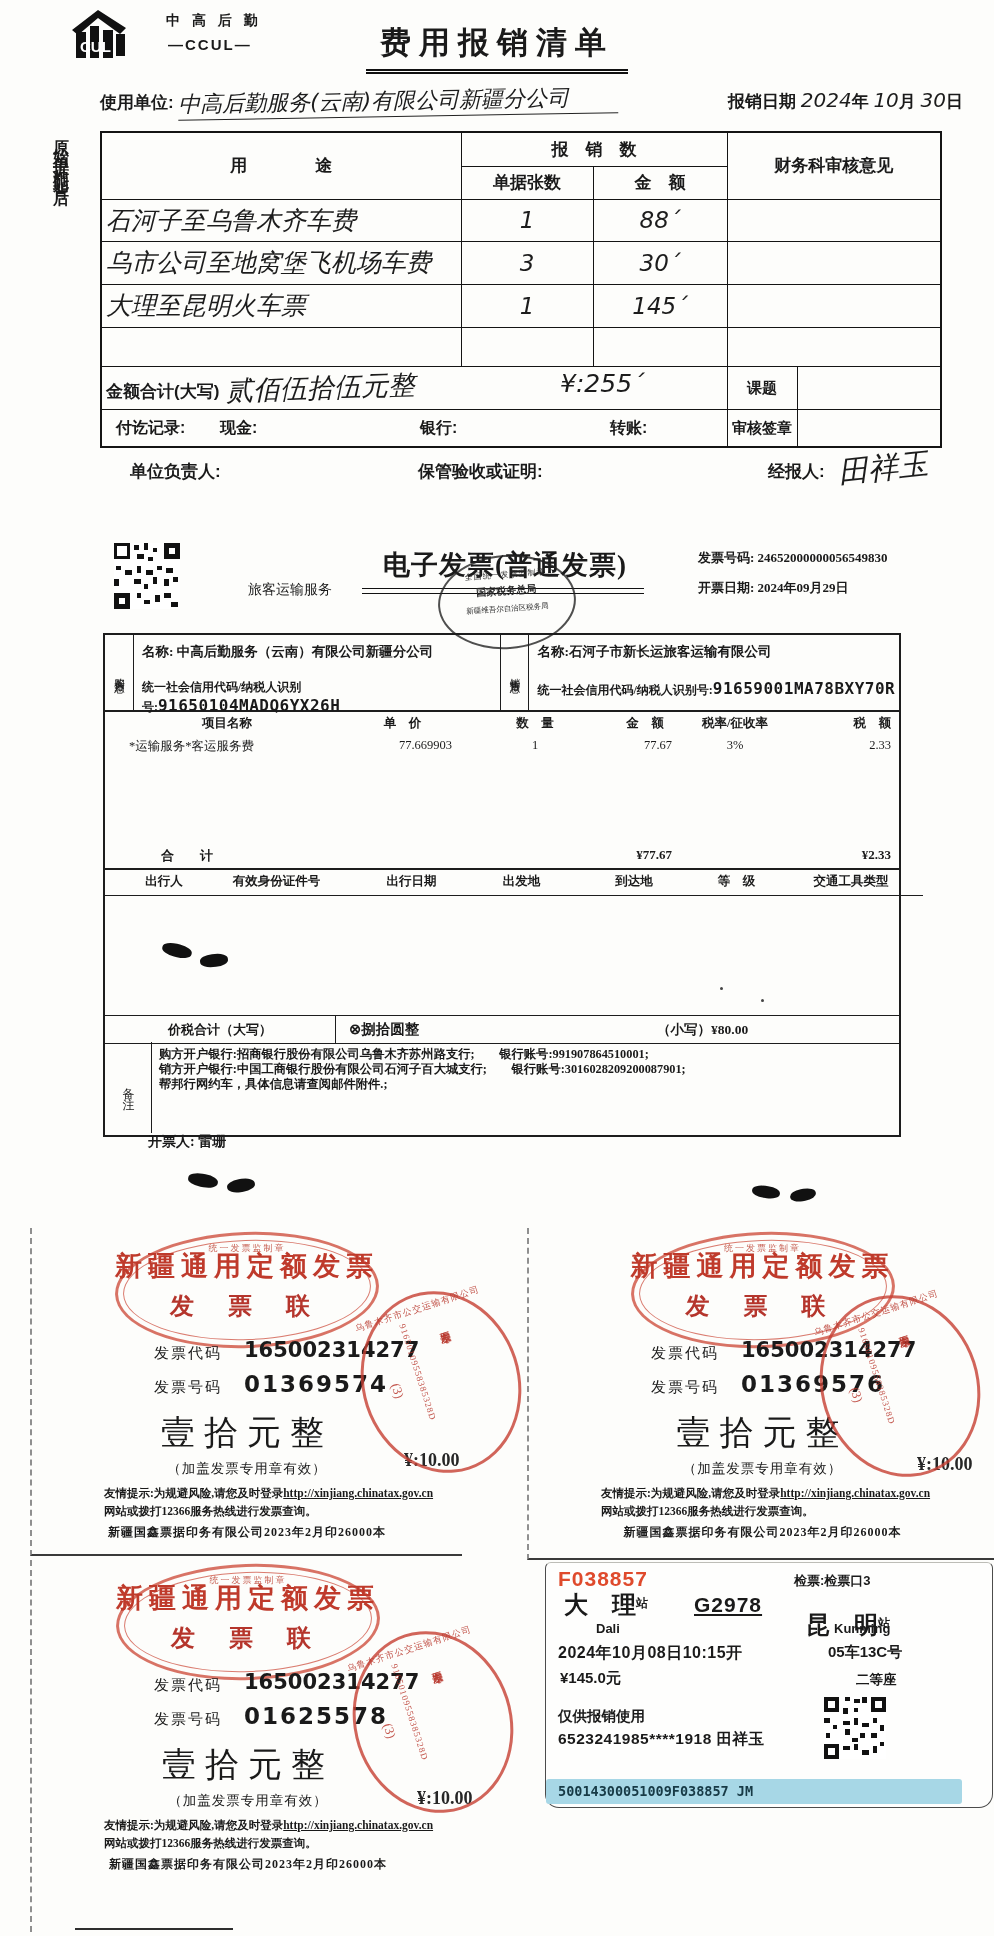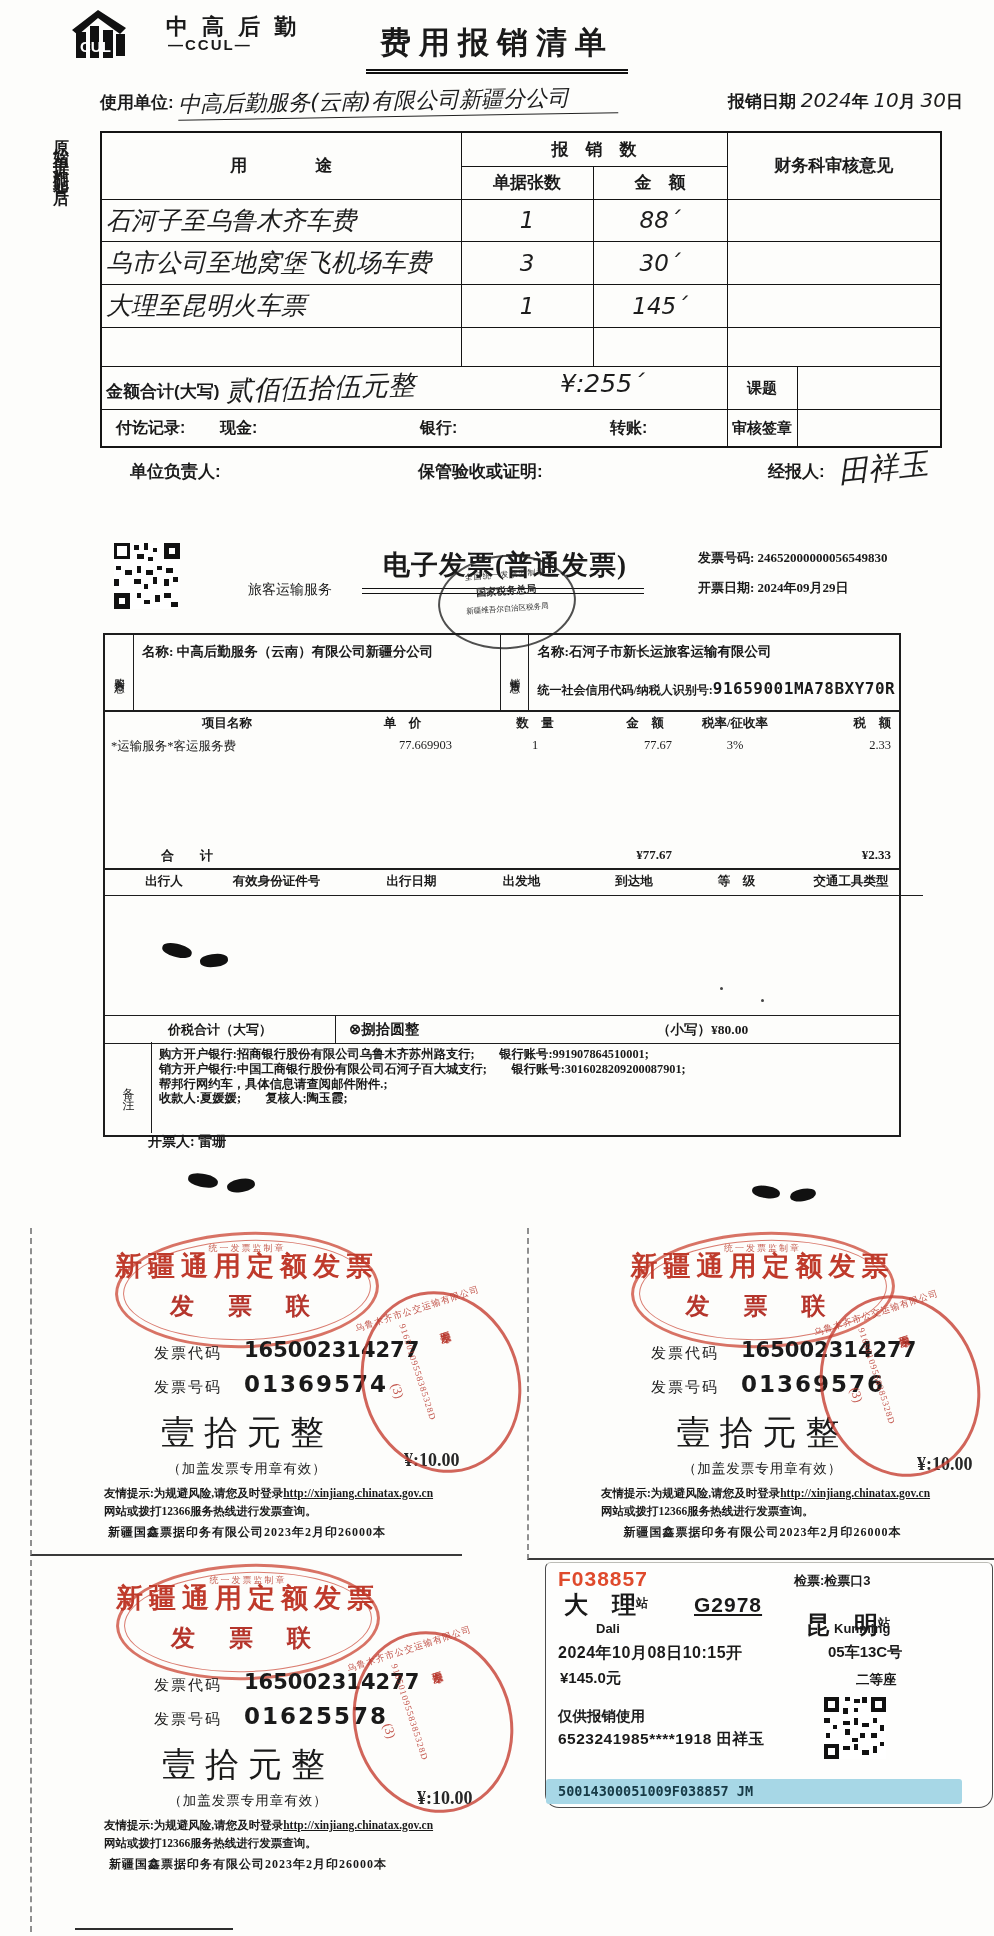--- a/index.html
+++ b/index.html
@@ -4,21 +4,21 @@
 <style>
   html,body{margin:0;padding:0;background:#ffffff;}
   .page{position:relative;width:994px;height:1936px;background:#fdfdfb;overflow:hidden;
         font-family:"Liberation Sans",sans-serif;color:#1a1a1a;}
   .abs{position:absolute;}
   .pre{white-space:pre;}
   .hw{font-family:"DejaVu Sans",sans-serif;font-style:italic;color:#1c1c1c;}
 
   
   .logo-icon{left:68px;top:8px;}
-  .logo-brand{left:166px;top:12px;font-size:22px;font-weight:bold;letter-spacing:4px;}
+  .logo-brand{left:166px;top:12px;font-size:14px;font-weight:bold;letter-spacing:4px;}
   .logo-sub{left:168px;top:36px;font-size:15px;font-weight:bold;letter-spacing:2px;}
   .form-title-wrap{left:0;right:0;top:22px;text-align:center;}
   .form-title{display:inline-block;font-size:31px;font-weight:bold;letter-spacing:8px;
               padding:0 14px 5px 14px;border-bottom:5px double #111;}
   .unit-row{left:100px;top:86px;font-size:17px;font-weight:bold;}
   .unit-value{display:inline-block;min-width:440px;border-bottom:1.5px solid #222;
               font-size:22px;font-weight:normal;transform:rotate(-1deg);}
   .date-row{left:728px;top:88px;font-size:17px;font-weight:bold;}
   .date-row .hw{font-size:20px;font-weight:normal;margin-top:18px;}
   .side-note{left:50px;top:128px;writing-mode:vertical-rl;text-orientation:upright;
@@ -59,21 +59,21 @@
   .bs-row{left:0;top:0;width:794px;height:75px;border-bottom:2px solid #1d1d1d;display:flex;}
   .bs-side{width:28px;border-right:1.2px solid #1d1d1d;display:flex;align-items:center;justify-content:center;}
   .bs-side span{writing-mode:vertical-rl;text-orientation:upright;font-size:10.5px;letter-spacing:1px;}
   .bs-fields{width:366px;border-right:1.2px solid #1d1d1d;position:relative;}
   .bs-fields.last{border-right:none;width:370px;}
   .bs-name{position:absolute;left:8px;top:8px;font-size:13.5px;font-weight:bold;}
   .bs-tax{position:absolute;left:8px;top:44px;font-size:12px;font-weight:bold;}
   .bs-tax b{font-size:16px;letter-spacing:.5px;font-family:"DejaVu Sans Mono",monospace;font-weight:bold;}
   .grid6{display:grid;grid-template-columns:240px 115px 150px 70px 110px 109px;}
   .grid6 .c1{padding-left:4px;text-align:center;}
-  .grid6 .l{text-align:left;padding-left:6px;}
+  .grid6 .l{text-align:left;padding-left:24px;}
   .grid6 .r{text-align:right;padding-right:8px;}
   .grid6 .c{text-align:center;}
   .items-head{left:0;top:80px;width:794px;font-size:12.5px;font-weight:bold;}
   .item-row{left:0;top:103px;width:794px;font-size:12.5px;}
   .sum-row{left:0;top:212px;width:794px;height:21px;border-bottom:2px solid #1d1d1d;font-size:13px;font-weight:bold;}
   .grid7{display:grid;grid-template-columns:70px 155px 115px 105px 120px 85px 144px;text-align:center;padding-left:24px;}
   .travel-head{left:0;top:235px;width:794px;height:22px;border-bottom:1.4px solid #1d1d1d;
                font-size:12.5px;font-weight:bold;padding-top:3px;}
   .tax-sum{left:0;top:380px;width:794px;height:27px;border-top:1.5px solid #1d1d1d;border-bottom:1.5px solid #1d1d1d;}
   .tax-sum .lab{position:absolute;left:0;top:0;width:230px;height:27px;border-right:1.2px solid #1d1d1d;
@@ -308,20 +308,21 @@
       <span>2024年09月29日</span>
     </div>
 
     <div class="abs einv-box">
       <div class="abs bs-row">
         <div class="bs-side">
             <span>购买方信息</span>
           </div>
         <div class="bs-fields">
           <div class="bs-name">名称: 中高后勤服务（云南）有限公司新疆分公司</div>
+          <div class="bs-tax"><span>统一社会信用代码/纳税人识别号:</span><b>91650104MADQ6YX26H</b></div>
         </div>
         <div class="bs-side">
             <span>销售方信息</span>
           </div>
         <div class="bs-fields last">
           <div class="bs-name">名称:石河子市新长运旅客运输有限公司</div>
           <div class="bs-tax"><span>统一社会信用代码/纳税人识别号:</span><b>91659001MA78BXY70R</b></div>
         </div>
       </div>
 
@@ -371,21 +372,20 @@
       </div>
 
       <div class="abs remark">
         <div class="lab">
             <span>备注</span>
           </div>
         <div class="txt">
           <div>购方开户银行:招商银行股份有限公司乌鲁木齐苏州路支行;　　银行账号:991907864510001;</div>
           <div>销方开户银行:中国工商银行股份有限公司石河子百大城支行;　　银行账号:3016028209200087901;</div>
           <div>帮邦行网约车，具体信息请查阅邮件附件.;</div>
-          <div>收款人:夏媛媛;　　复核人:陶玉霞;</div>
         </div>
       </div>
     </div>
 
     <div class="abs issuer">
       <span>开票人:</span>
       <span>雷珊</span>
     </div>
   </div>
 

